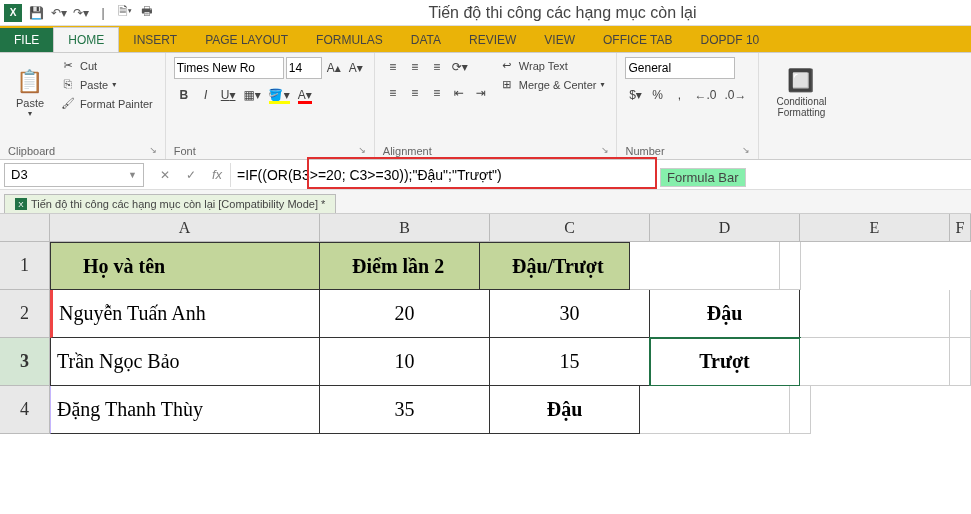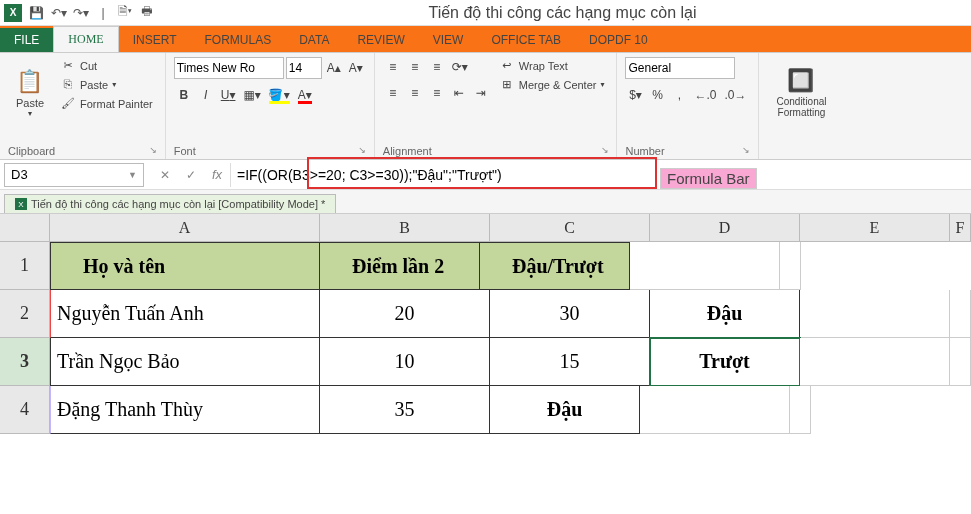--- a/index.html
+++ b/index.html
@@ -5,24 +5,24 @@
 * { margin: 0; padding: 0; box-sizing: border-box; font-family: "Segoe UI", Arial, sans-serif; }
 body { background: #fff; width: 971px; height: 514px; overflow: hidden; font-size: 12px; }
 
 
 .titlebar { height: 26px; background: #fff; display: flex; align-items: center; padding: 0 4px; border-bottom: 1px solid #ddd; }
 .titlebar .app-icon { width: 18px; height: 18px; background: #217346; color: #fff; font-size: 10px; font-weight: bold; display: flex; align-items: center; justify-content: center; margin-right: 4px; }
 .qat-btn { width: 22px; height: 22px; display: flex; align-items: center; justify-content: center; color: #555; cursor: pointer; }
 .titlebar .title { flex: 1; text-align: center; color: #444; font-size: 16px; }
 
 
-.menutabs { height: 26px; display: flex; align-items: flex-end; background: #f97316; }
+.menutabs { height: 26px; display: flex; align-items: flex-end; background: #eab308; }
 .menutabs .tab { padding: 5px 14px; font-size: 12px; color: #444; cursor: pointer; text-transform: uppercase; }
 .menutabs .tab.file { background: #217346; color: #fff; }
-.menutabs .tab.active { color: #217346; border: 1px solid #ccc; border-bottom: none; background: #f5f5f5; font-family: Liberation Serif, serif; }
+.menutabs .tab.active { color: #217346; border: 1px solid #ccc; border-bottom: none; background: #f5f5f5; }
 
 
 .ribbon { height: 108px; background: #f5f5f5; border-top: 1px solid #ccc; border-bottom: 1px solid #ccc; display: flex; }
 .group { border-right: 1px solid #ddd; padding: 4px 8px 2px 8px; display: flex; flex-direction: column; }
 .group-body { flex: 1; display: flex; align-items: flex-start; gap: 4px; }
 .group-label { text-align: left; font-size: 11px; color: #666; padding-top: 2px; position: relative; }
 .group-label .launcher { position: absolute; right: 0; bottom: 2px; font-size: 9px; color: #888; cursor: pointer; }
 
 .big-btn { display: flex; flex-direction: column; align-items: center; justify-content: center; width: 44px; height: 72px; cursor: pointer; font-size: 11px; color: #444; }
 .big-btn .ico { font-size: 22px; margin-bottom: 2px; }
@@ -42,21 +42,21 @@
 
 
 .fbar-row { height: 30px; display: flex; align-items: center; border-bottom: 1px solid #ddd; position: relative; }
 .namebox { width: 140px; height: 24px; border: 1px solid #bbb; margin-left: 4px; padding: 0 6px; font-size: 13px; display: flex; align-items: center; background: #fff; }
 .namebox .dd { margin-left: auto; color: #888; font-size: 9px; }
 .fb-sep { width: 8px; }
 .fb-btn { width: 26px; height: 24px; display: flex; align-items: center; justify-content: center; color: #888; cursor: pointer; }
 .fb-btn.fx { font-style: italic; font-size: 13px; }
 .formula-box { flex: 1; height: 24px; display: flex; align-items: center; padding: 0 6px; font-size: 14px; font-family: "Times New Roman", serif; border-left: 1px solid #ddd; }
 .formula-highlight { position: absolute; left: 307px; top: -3px; width: 350px; height: 32px; border: 2px solid #e03030; pointer-events: none; }
-.fb-tooltip { position: absolute; left: 660px; top: 8px; background: #f9a8d4; border: 1px solid #ccc; padding: 1px 6px; font-size: 15px; color: #444; }
+.fb-tooltip { position: absolute; left: 660px; top: 8px; background: #86efac; border: 1px solid #ccc; padding: 1px 6px; font-size: 13px; color: #444; }
 
 
 .doctab-row { height: 24px; background: #f5f5f5; display: flex; align-items: flex-end; padding-left: 4px; border-bottom: 1px solid #ccc; }
 .doctab { background: #e8f2e0; border: 1px solid #bbb; border-bottom: none; padding: 3px 10px; font-size: 11px; color: #444; display: flex; align-items: center; gap: 4px; }
 .doctab .xi { width: 12px; height: 12px; background: #217346; color: #fff; font-size: 8px; display: flex; align-items: center; justify-content: center; }
 
 
 .sheet { display: flex; }
 .corner { width: 50px; height: 28px; background: #e8e8e8; border-right: 1px solid #bbb; border-bottom: 1px solid #bbb; }
 .colheads { display: flex; }
@@ -93,20 +93,21 @@
   <div class="qat-btn">|</div>
   <div class="qat-btn">🗎▾</div>
   <div class="qat-btn">🖶</div>
   <div class="title">Tiến độ thi công các hạng mục còn lại</div>
 </div>
 
 <div class="menutabs">
   <div class="tab file">FILE</div>
   <div class="tab active">HOME</div>
   <div class="tab">INSERT</div>
+  <div class="tab">PAGE LAYOUT</div>
   <div class="tab">FORMULAS</div>
   <div class="tab">DATA</div>
   <div class="tab">REVIEW</div>
   <div class="tab">VIEW</div>
   <div class="tab">OFFICE TAB</div>
   <div class="tab">doPDF 10</div>
 </div>
 
 <div class="ribbon">
 
@@ -262,21 +263,21 @@
 
     <div class="grow">
       <div class="cell hdr colA rowH1" style="border-left:1px solid #333">Họ và tên</div>
       <div class="cell hdr colC rowH1">Điểm lần 2</div>
       <div class="cell hdr colD rowH1">Đậu/Trượt</div>
       <div class="cell colE rowH1"></div>
       <div class="cell colF rowH1"></div>
     </div>
 
     <div class="grow">
-      <div class="cell tbl colA rowH" style="border-left:1px solid #ef4444">Nguyễn Tuấn Anh</div>
+      <div class="cell tbl colA rowH" style="border-left:3px solid #ef4444">Nguyễn Tuấn Anh</div>
       <div class="cell tbl center colB rowH">20</div>
       <div class="cell tbl center colC rowH">30</div>
       <div class="cell tbl center bold colD rowH">Đậu</div>
       <div class="cell colE rowH"></div>
       <div class="cell colF rowH"></div>
     </div>
 
     <div class="grow">
       <div class="cell tbl colA rowH" style="border-left:1px solid #333">Trần Ngọc Bảo</div>
       <div class="cell tbl center colB rowH">10</div>

